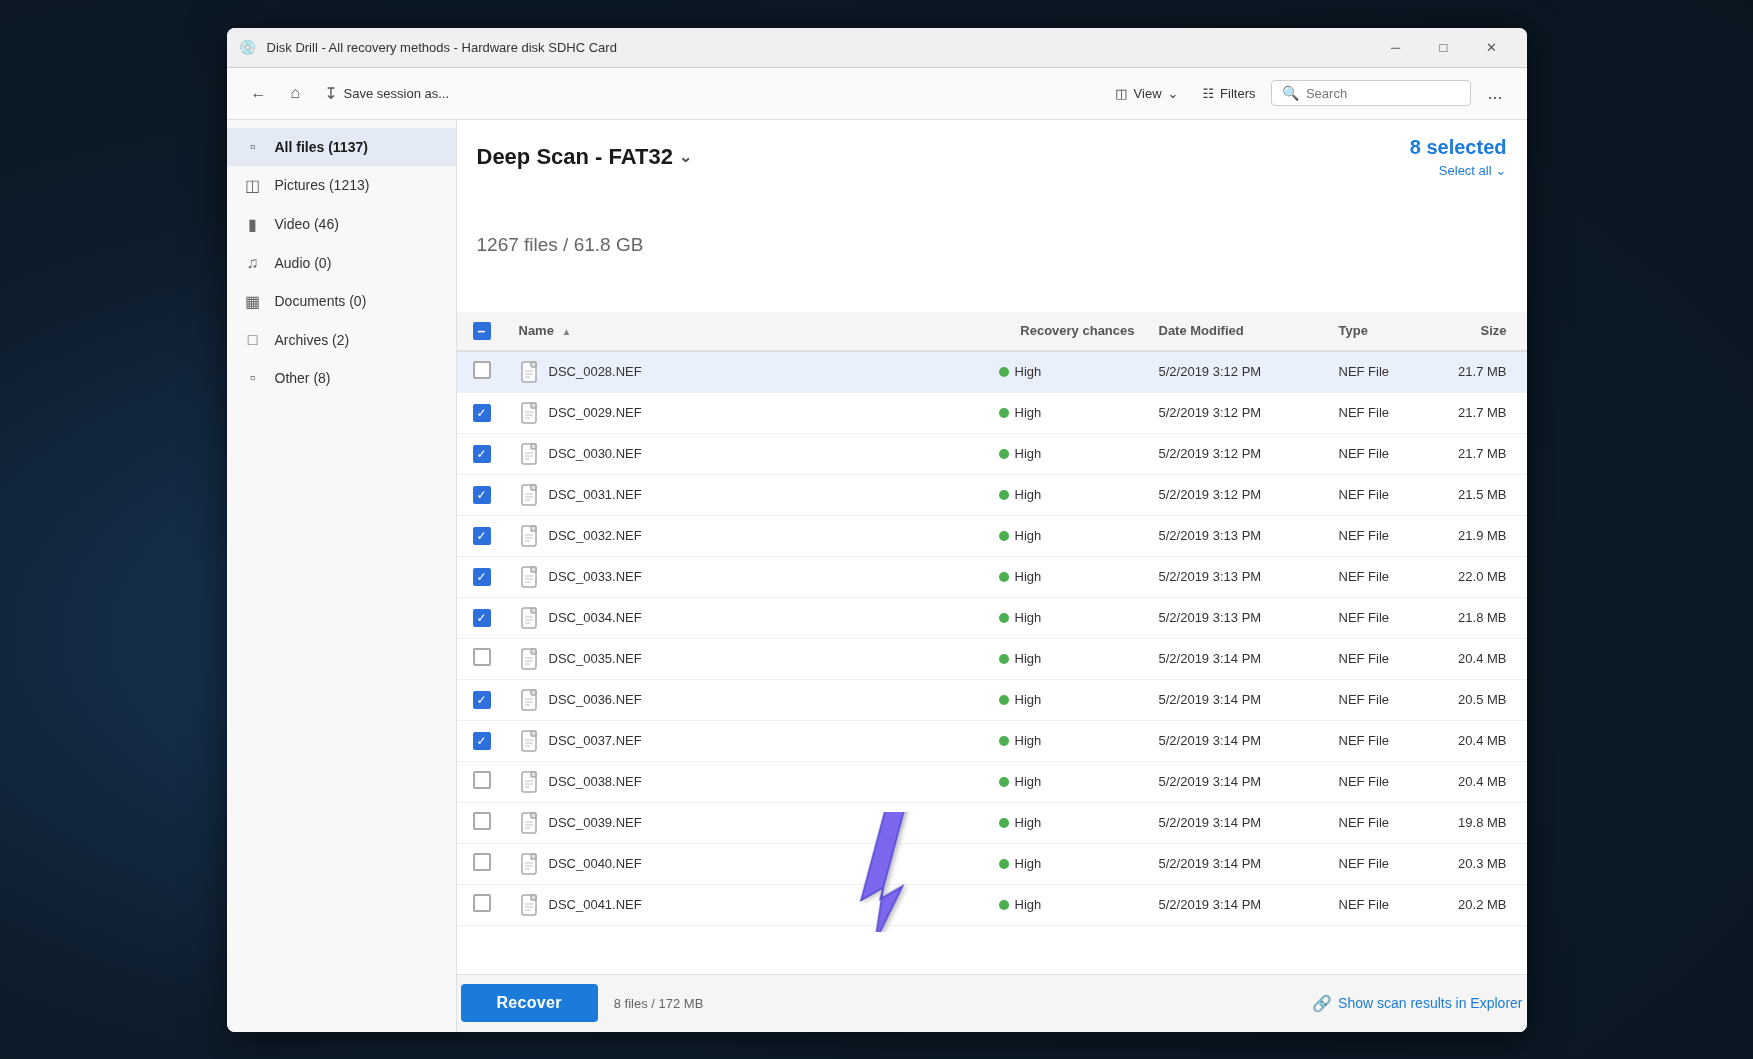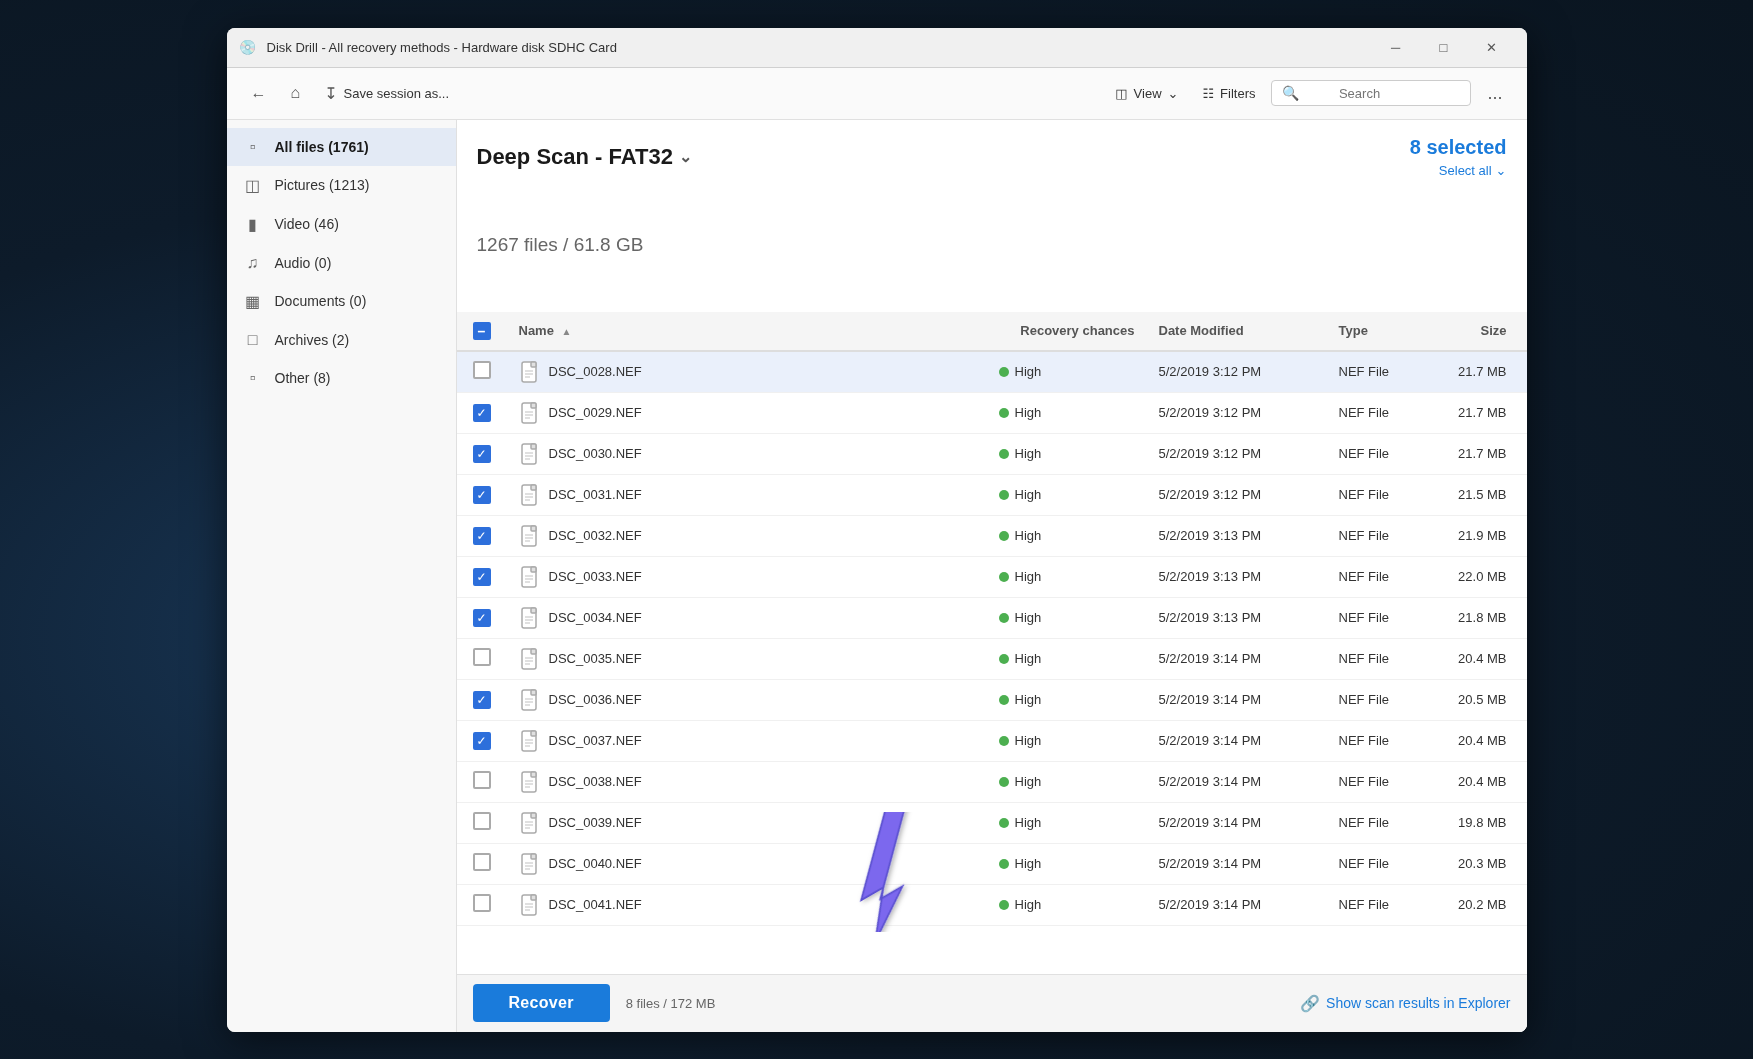--- a/index.html
+++ b/index.html
@@ -96,21 +96,20 @@
       gap: 6px;
       width: 200px;
     }
     .toolbar-search input {
       border: none;
       outline: none;
       font-size: 13px;
       color: #8b5cf6;
       background: transparent;
       width: 150px;
-      margin-left: 33px;
     }
     .toolbar-more {
       background: transparent;
       border: none;
       cursor: pointer;
       font-size: 18px;
       color: #555;
       padding: 4px 8px;
       border-radius: 4px;
     }
@@ -278,21 +277,21 @@
       display: inline-block;
     }
     .sort-arrow { font-size: 10px; margin-left: 4px; color: #888; }
     
     .bottom-bar {
       height: 58px;
       background: #f5f5f5;
       border-top: 1px solid #e0e0e0;
       display: flex;
       align-items: center;
-      padding: 0 16px;
+      padding: 0 4px;
       gap: 16px;
     }
     .recover-btn {
       background: #1a7bdb;
       color: white;
       border: none;
       border-radius: 4px;
       padding: 10px 36px;
       font-size: 16px;
       font-weight: 600;
@@ -378,21 +377,21 @@
       <input type="text" placeholder="Search" style="">
     </div>
     <button class="toolbar-more">...</button>
   </div>
 
   <div class="main-layout">
 
     <div class="sidebar">
       <div class="sidebar-item active">
         <span class="s-icon">▫</span>
-        <span>All files (1761)</span>
+        <span>All files (1137)</span>
       </div>
       <div class="sidebar-item">
         <span class="s-icon">◫</span>
         <span>Pictures (1213)</span>
       </div>
       <div class="sidebar-item">
         <span class="s-icon">▮</span>
         <span>Video (46)</span>
       </div>
       <div class="sidebar-item">

